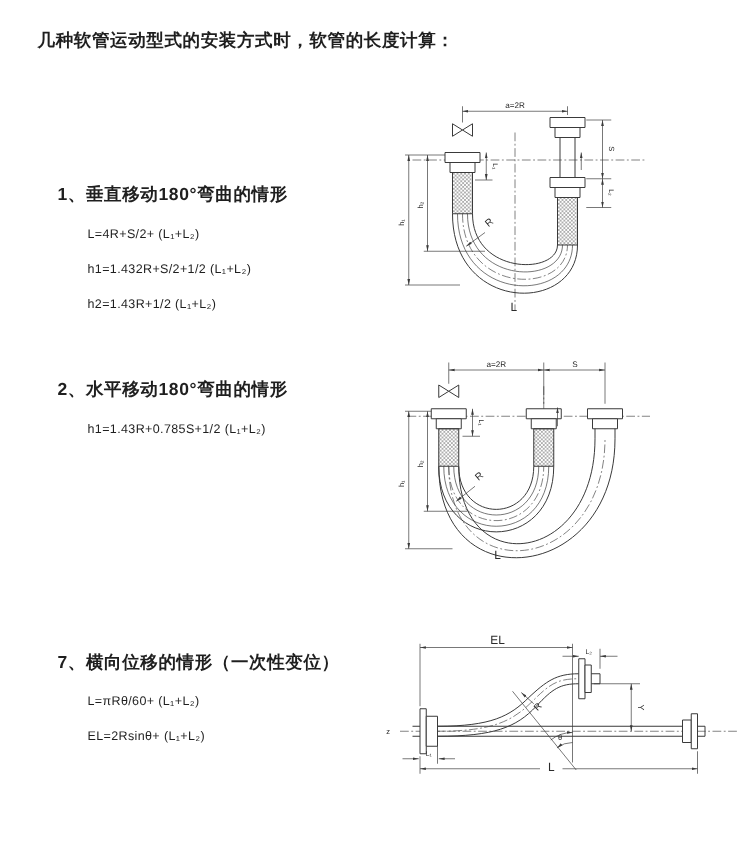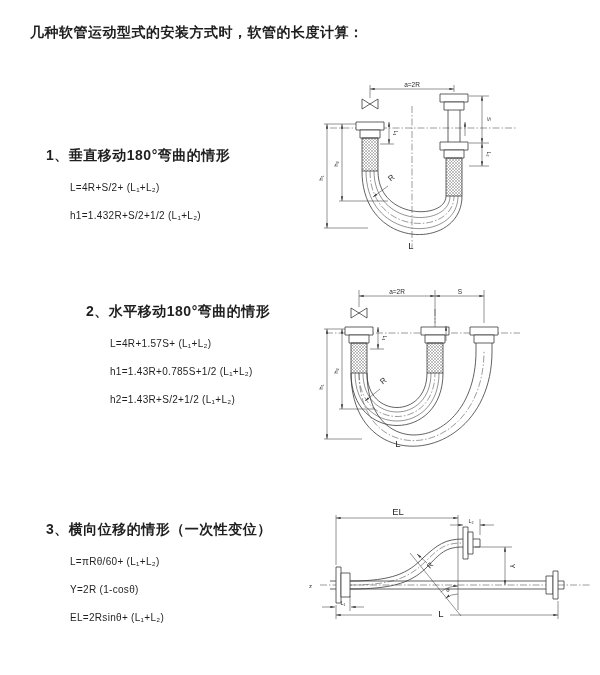--- a/index.html
+++ b/index.html
@@ -7,21 +7,21 @@
     width:600px;height:675px;position:relative;background:#ffffff;
     font-family:"Liberation Sans","DejaVu Sans",sans-serif;
     color:#1f1f1f;overflow:hidden;
   }
   .title{
     position:absolute;left:30px;top:24px;font-size:14px;font-weight:600;
     letter-spacing:0.5px;
   }
   .section{position:absolute;left:46px;width:270px;}
   .sec1{top:101px;margin-top:46px;}
-  .sec2{top:303px;margin-left:40px;}
+  .sec2{top:303px;}
   .sec3{top:521px;}
   .sec-heading{font-size:14px;font-weight:600;letter-spacing:0.5px;margin-bottom:9px;}
   .formula{font-size:10px;line-height:28px;margin-left:24px;letter-spacing:0.3px;white-space:nowrap;}
   .diagram{position:absolute;}
   .d1{left:312px;top:76px;}
   .d2{left:312px;top:281px;}
   .d3{left:306px;top:495px;text-align:center;}
   svg{display:block;}
   svg *{vector-effect:non-scaling-stroke;}
   .ln{stroke:#3a3a3a;stroke-width:0.8;fill:none;}
@@ -32,33 +32,31 @@
 </style>
 </head>
 <body>
 
 <div class="title">几种软管运动型式的安装方式时，软管的长度计算：</div>
 
 <div class="section sec1">
   <div class="sec-heading">1、垂直移动180°弯曲的情形</div>
   <div class="formula">L=4R+S/2+ (L₁+L₂)</div>
   <div class="formula">h1=1.432R+S/2+1/2 (L₁+L₂)</div>
+  <div class="formula">h2=1.43R+1/2 (L₁+L₂)</div>
 </div>
 
 <div class="section sec2">
   <div class="sec-heading">2、水平移动180°弯曲的情形</div>
-  <div class="formula">L=4R+1.57S+ (L₁+L₂)</div>
   <div class="formula">h1=1.43R+0.785S+1/2 (L₁+L₂)</div>
-  <div class="formula">h2=1.43R+S/2+1/2 (L₁+L₂)</div>
 </div>
 
 <div class="section sec3">
-  <div class="sec-heading">3、横向位移的情形（一次性变位）</div>
+  <div class="sec-heading">7、横向位移的情形（一次性变位）</div>
   <div class="formula">L=πRθ/60+ (L₁+L₂)</div>
-  <div class="formula">Y=2R (1-cosθ)</div>
   <div class="formula">EL=2Rsinθ+ (L₁+L₂)</div>
 </div>
 
 <div class="diagram d1">
 <svg width="288" height="182" viewBox="0 0 288 182">
   <defs>
     <marker id="a1" viewBox="0 0 10 6" refX="9.5" refY="3" markerWidth="9" markerHeight="5.4" orient="auto-start-reverse">
       <path d="M0,0.8 L9.5,3 L0,5.2 Z" fill="#3a3a3a"></path>
     </marker>
     <pattern id="br1" width="3" height="3" patternUnits="userSpaceOnUse">

